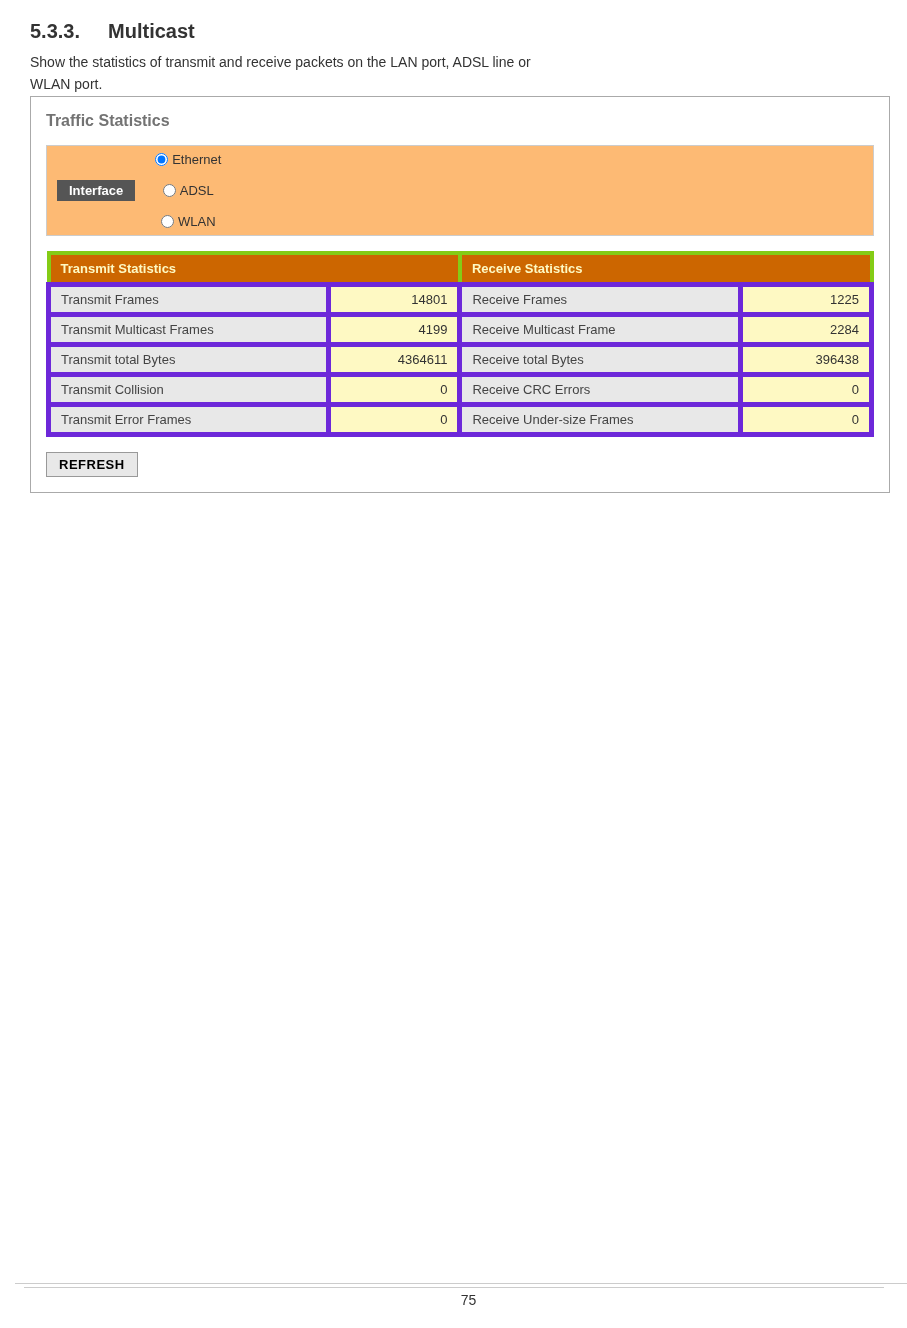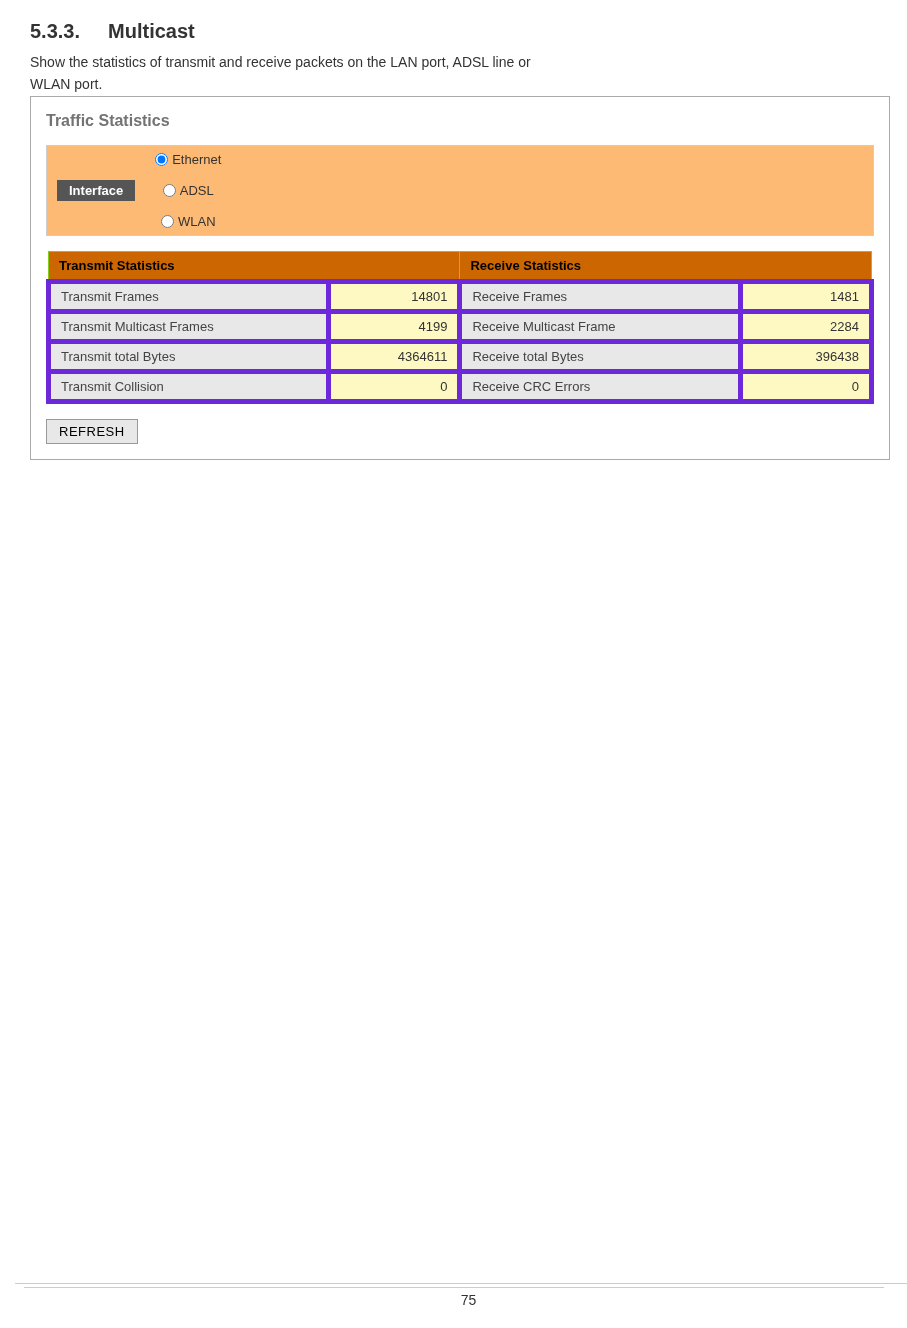--- a/index.html
+++ b/index.html
@@ -59,25 +59,25 @@
     .radio-option input[type="radio"] {
       margin: 0;
     }
     .stats-table-wrapper {
       width: 100%;
       border-collapse: collapse;
       margin-bottom: 15px;
     }
     .stats-header {
       background: #cc6600;
-      color: #000000;
+      color: #fef9c3;
       font-weight: bold;
       font-size: 13px;
       padding: 6px 10px;
-      border: 1px solid #84cc16;
+      border: 4px solid #84cc16;
     }
     .stats-row td {
       border: 5px solid #6d28d9;
       padding: 5px 10px;
       font-size: 13px;
     }
     .stat-label {
       background: #e8e8e8;
       color: #444;
       font-size: 12px;
@@ -87,21 +87,21 @@
       text-align: right;
       width: 75px;
       background: #fef9c3;
     }
     .refresh-btn {
       background: #e8e8e8;
       border: 1px solid #999;
       padding: 4px 12px;
       font-size: 13px;
       cursor: pointer;
-      font-weight: normal;
+      font-weight: bold;
       letter-spacing: 0.5px;
     }
     .page-footer {
       position: fixed;
       bottom: 20px;
       left: 15px;
       right: 0;
       text-align: center;
       font-size: 14px;
       color: #333;
@@ -156,40 +156,46 @@
       <tr>
         <td colspan="2" class="stats-header">Transmit Statistics</td>
         <td colspan="2" class="stats-header">Receive Statistics</td>
       </tr>
     </thead>
     <tbody id="stats-tbody">
     <tr class="stats-row">
       <td class="stat-label">Transmit Frames</td>
       <td class="stat-value">14801</td>
       <td class="stat-label">Receive Frames</td>
-      <td class="stat-value">1481</td>
+      <td class="stat-value">1225</td>
     </tr>
         <tr class="stats-row">
       <td class="stat-label">Transmit Multicast Frames</td>
       <td class="stat-value">4199</td>
       <td class="stat-label">Receive Multicast Frame</td>
       <td class="stat-value">2284</td>
     </tr>
         <tr class="stats-row">
       <td class="stat-label">Transmit total Bytes</td>
       <td class="stat-value">4364611</td>
       <td class="stat-label">Receive total Bytes</td>
       <td class="stat-value">396438</td>
     </tr>
         <tr class="stats-row">
       <td class="stat-label">Transmit Collision</td>
       <td class="stat-value">0</td>
       <td class="stat-label">Receive CRC Errors</td>
       <td class="stat-value">0</td>
     </tr>
+        <tr class="stats-row">
+      <td class="stat-label">Transmit Error Frames</td>
+      <td class="stat-value">0</td>
+      <td class="stat-label">Receive Under-size Frames</td>
+      <td class="stat-value">0</td>
+    </tr>
       </tbody>
   </table>
 
   
   <button class="refresh-btn">REFRESH</button>
 </div>
 
 <hr class="divider-line" style="margin-top: auto; position:fixed; bottom:35px; left:24px;">
 <div class="page-footer">75</div>
 

